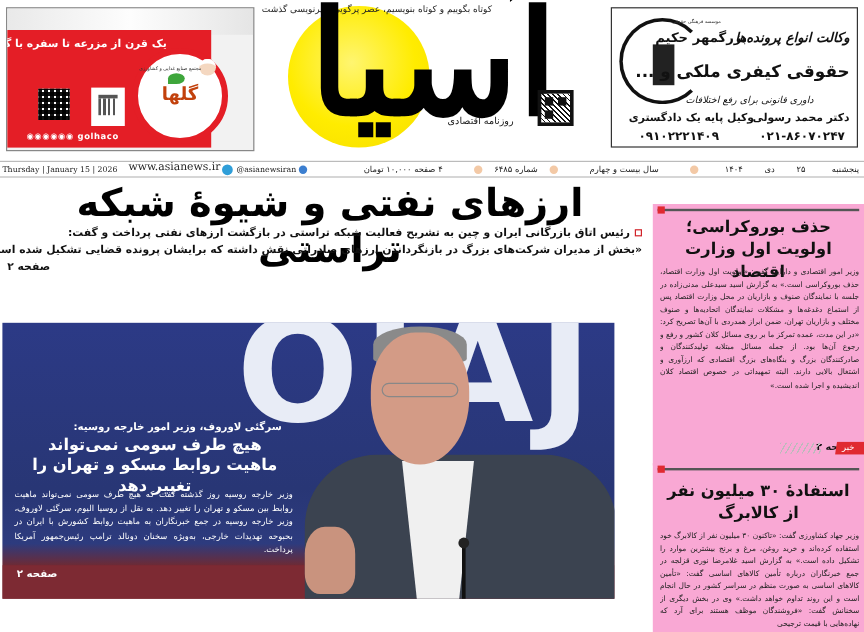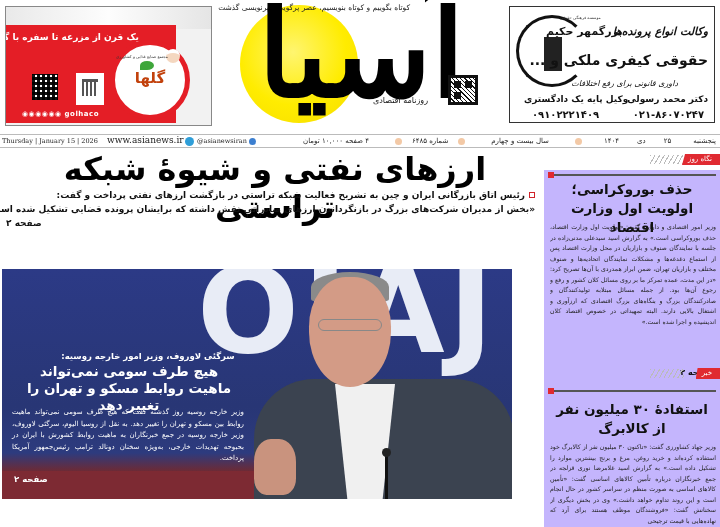--- a/index.html
+++ b/index.html
@@ -92,21 +92,21 @@
   .photo .cap-body { position: absolute; left: 10px; top: 138px; width: 232px; text-align: justify; color: #fff; font-size: 7px; direction: rtl; line-height: 11.5px; text-align-last: right; }
   .photo .cap-page { position: absolute; left: 12px; top: 205px; color: #fff; font-size: 8.5px; font-weight: bold; direction: rtl; }
 
   
   .sidebar { position: absolute; left: 544px; top: 150px; width: 176px; height: 377px; }
   .tag { position: absolute; right: 0; height: 11px; direction: rtl; }
   .tag .tag-label { position: absolute; right: 0; top: 0; height: 11px; padding: 0 8px 0 6px; background: #e02a31; color: #fff; font-size: 7px; line-height: 11px;
     clip-path: polygon(8% 0,100% 0,100% 100%,0 100%); }
   .tag .hatch { position: absolute; right: 36px; top: 1px; width: 34px; height: 9px; background: repeating-linear-gradient(120deg,#bbb 0 1px,transparent 1px 4px); }
 
-  .box { position: absolute; left: 0; width: 176px; background: #c4b5fd; }
+  .box { position: absolute; left: 0; width: 176px; background: #f9a8d4; }
   .box .rule { position: absolute; left: 4px; top: 4px; right: 4px; height: 2px; background: #555; }
   .box .rule::before { content: ""; position: absolute; left: 0; top: -2px; width: 6px; height: 6px; background: #e02a31; }
   .box h3 { position: absolute; left: 6px; width: 164px; text-align: center; font-size: 13.5px; font-weight: bold; direction: rtl; line-height: 19px; color: #111; }
   .box .body { position: absolute; left: 6px; width: 166px; font-size: 6.2px; line-height: 10.5px; direction: rtl; text-align: justify; text-align-last: right; color: #222; }
   .box .pg { position: absolute; right: 8px; font-size: 8px; font-weight: bold; direction: rtl; }
 
   .box1 { top: 20px; height: 218px; }
   .box2 { top: 236px; height: 141px; }
 </style>
 </head>
@@ -203,24 +203,20 @@
   <div class="cap-title">
     <div>هیچ طرف سومی نمی‌تواند</div>
     <div>ماهیت روابط مسکو و تهران را تغییر دهد</div>
   </div>
   <div class="cap-body">وزیر خارجه روسیه روز گذشته گفت که هیچ طرف سومی نمی‌تواند ماهیت روابط بین مسکو و تهران را تغییر دهد. به نقل از روسیا الیوم، سرگئی لاوروف، وزیر خارجه روسیه در جمع خبرنگاران به ماهیت روابط کشورش با ایران در بحبوحه تهدیدات خارجی، به‌ویژه سخنان دونالد ترامپ رئیس‌جمهور آمریکا پرداخت.</div>
   <div class="cap-page">صفحه ۲</div>
 </div>
 
 <div class="sidebar">
 
-  <div class="tag" style="top:4px; width:176px;">
-    <div class="hatch"></div>
-    <div class="tag-label">نگاه روز</div>
-  </div>
 
   <div class="box box1">
     <div class="rule"></div>
     <h3 style="top:10px;">
       <div>حذف بوروکراسی؛</div>
       <div>اولویت اول وزارت اقتصاد</div>
     </h3>
     <div class="body" style="top:52px; height:146px; overflow:hidden;">وزیر امور اقتصادی و دارایی گفت: «اولویت اول وزارت اقتصاد، حذف بوروکراسی است.» به گزارش اسید سیدعلی مدنی‌زاده در جلسه با نمایندگان صنوف و بازاریان در محل وزارت اقتصاد پس از استماع دغدغه‌ها و مشکلات نمایندگان اتحادیه‌ها و صنوف مختلف و بازاریان تهران، ضمن ابراز همدردی با آن‌ها تصریح کرد: «در این مدت، عمده تمرکز ما بر روی مسائل کلان کشور و رفع و رجوع آن‌ها بود. از جمله مسائل مبتلابه تولیدکنندگان و صادرکنندگان بزرگ و بنگاه‌های بزرگ اقتصادی که ارزآوری و اشتغال بالایی دارند. البته تمهیداتی در خصوص اقتصاد کلان اندیشیده و اجرا شده است.»</div>
     <div class="pg" style="top:198px;">صفحه ۲</div>
   </div>

